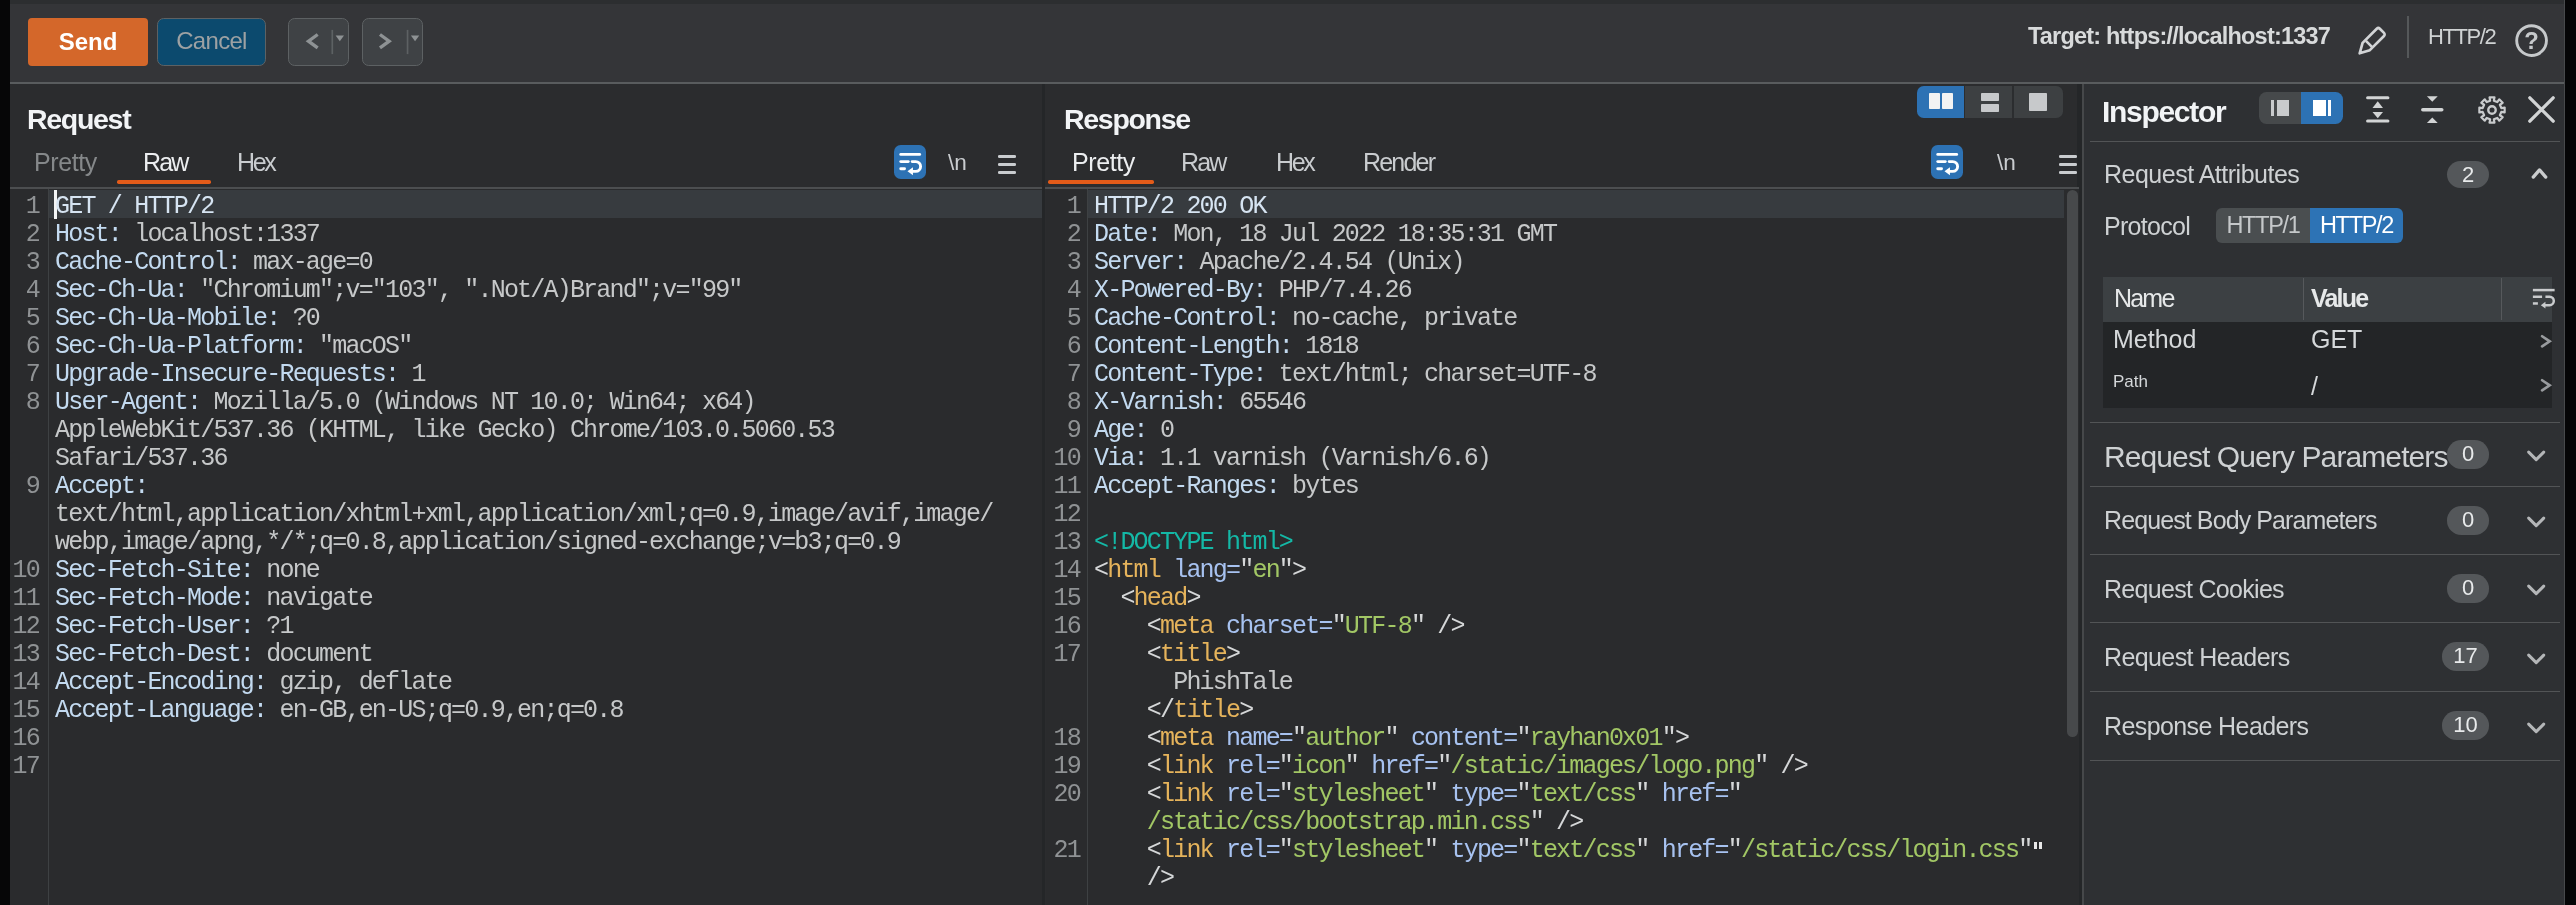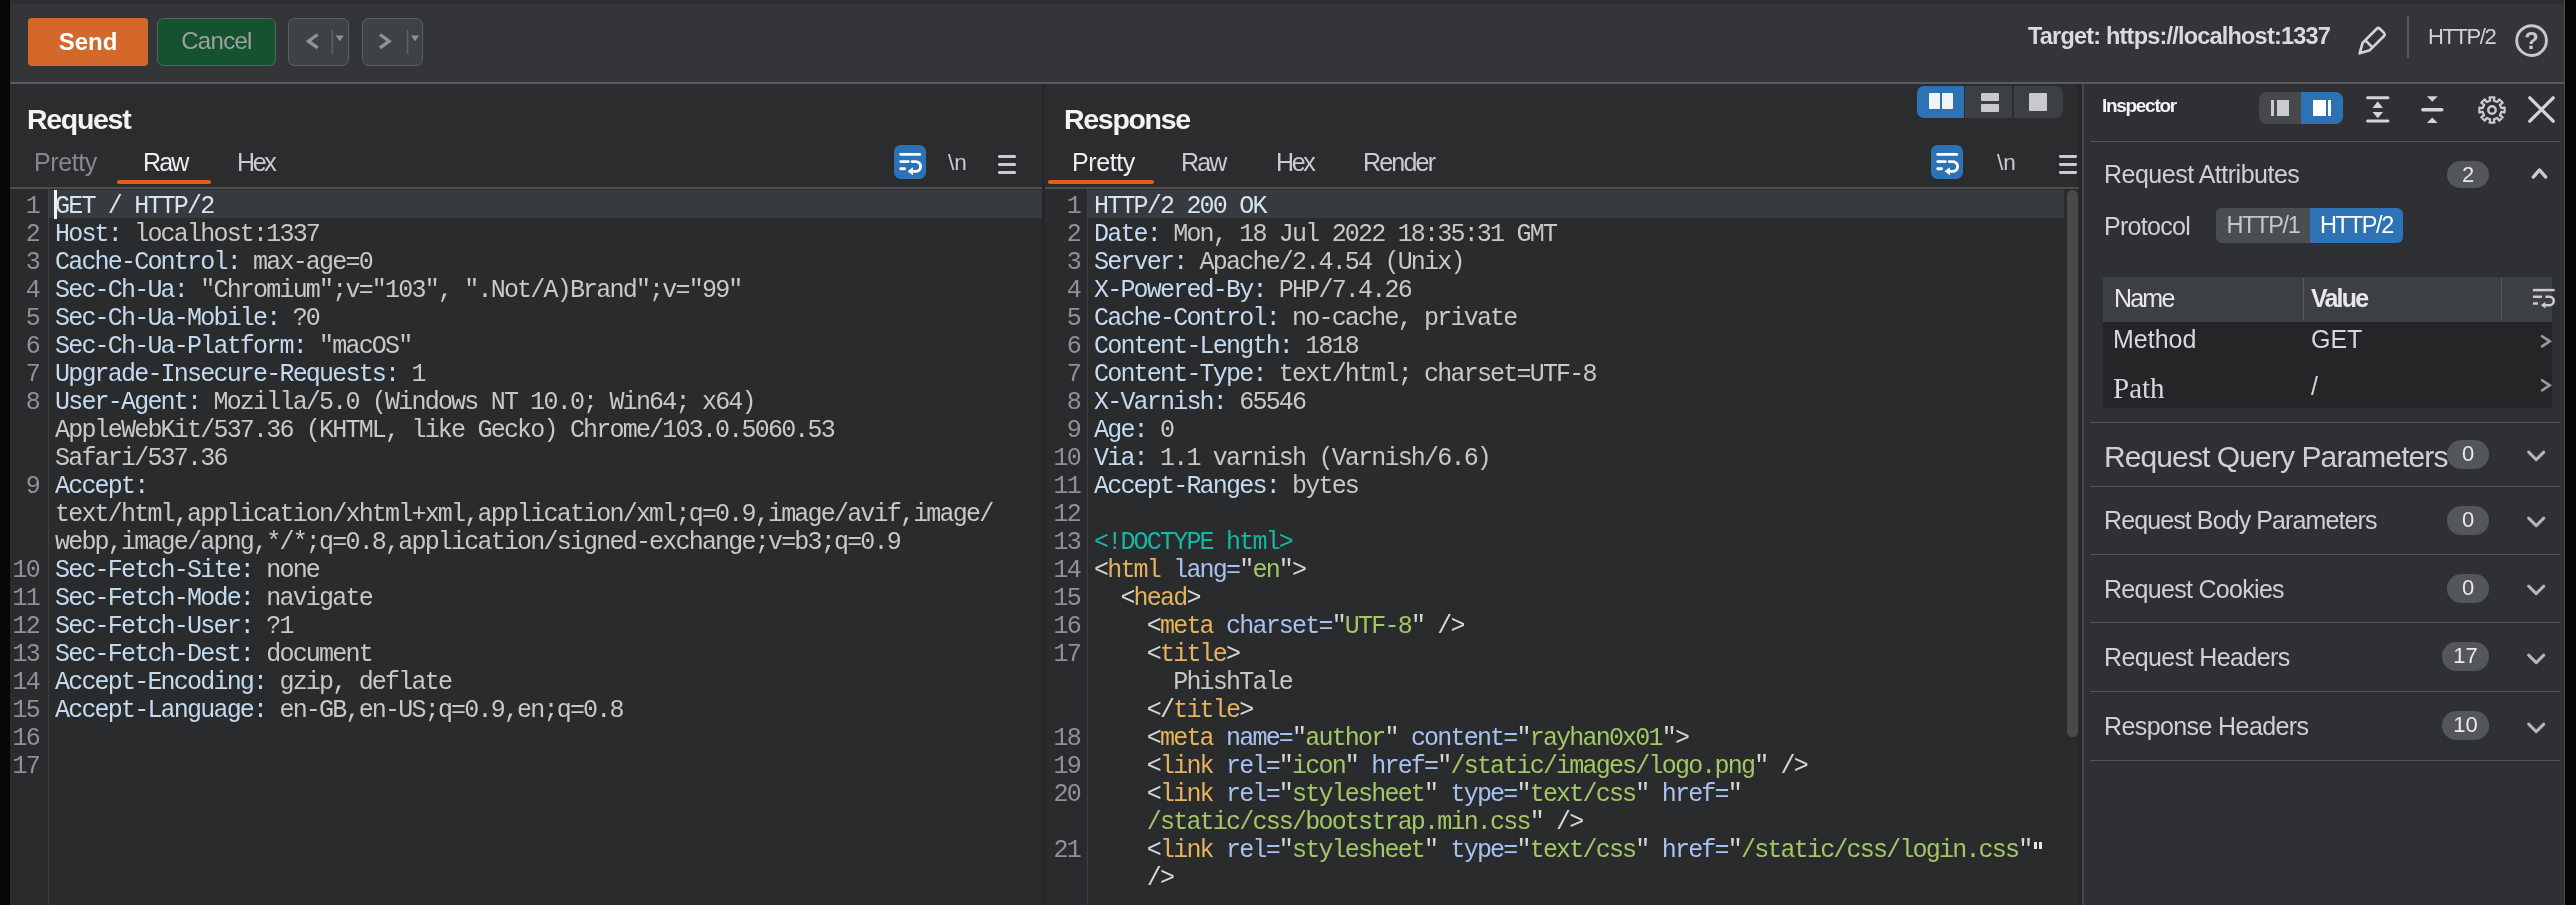--- a/index.html
+++ b/index.html
@@ -24,21 +24,21 @@
 
 <div class="ab" style="left:10px;top:0;width:2554px;height:82px;background:#343538;"></div>
 <div class="ab" style="left:10px;top:0;width:2554px;height:4.2px;background:#2c2e30;"></div>
 <div class="ab" style="left:10px;top:82px;width:2554px;height:1.7px;background:#595c5e;"></div>
 <div class="ab" style="left:0;top:0;width:10px;height:906px;background:#060607;"></div>
 <div class="ab" style="left:2564px;top:0;width:1.3px;height:906px;background:#47494b;"></div>
 <div class="ab" style="left:2565px;top:0;width:11px;height:906px;background:#050506;"></div>
 
 <div class="ab" style="left:28px;top:17.6px;width:120px;height:48px;background:#d4672a;border-radius:4px;
   color:#fff;font-weight:bold;font-size:24px;line-height:47px;text-align:center;">Send</div>
-<div class="ab" style="left:157px;top:17.6px;width:119px;height:48px;background:#14532d;border:1.7px solid #5d6163;border-radius:6.7px;
+<div class="ab" style="left:157px;top:17.6px;width:109px;height:48px;background:#0c4a6e;border:1.7px solid #5d6163;border-radius:6.7px;
   color:#9da1a3;font-size:24px;letter-spacing:-0.7px;line-height:44px;text-align:center;">Cancel</div>
 <div class="ab" style="left:288px;top:17.6px;width:61px;height:48px;background:#3f4245;border:1.7px solid #5d6163;border-radius:6.7px;"></div>
 <svg class="ab" style="left:288px;top:17.6px;" width="61" height="48" viewBox="0 0 73 57">
   <path d="M35.5 19.5 L24.5 27.5 L35.5 35.5" stroke="#8e9294" stroke-width="4" fill="none"></path>
   <line x1="53" y1="14" x2="53" y2="43" stroke="#5d6163" stroke-width="2"></line>
   <path d="M57 20.7 L67 20.7 L62 27.5 Z" fill="#8e9294"></path>
 </svg>
 <div class="ab" style="left:362px;top:17.6px;width:61px;height:48px;background:#3f4245;border:1.7px solid #5d6163;border-radius:6.7px;"></div>
 <svg class="ab" style="left:362px;top:17.6px;" width="61" height="48" viewBox="0 0 73 57">
   <path d="M21.5 19.5 L32.5 27.5 L21.5 35.5" stroke="#8e9294" stroke-width="4" fill="none"></path>
@@ -212,21 +212,21 @@
     <span class="p">&lt;</span><span class="t">link</span> <span class="a">rel=</span><span class="p">"</span><span class="v">icon</span><span class="p">"</span> <span class="a">href=</span><span class="p">"</span><span class="v">/static/images/logo.png</span><span class="p">"</span> <span class="p">/&gt;</span>
     <span class="p">&lt;</span><span class="t">link</span> <span class="a">rel=</span><span class="p">"</span><span class="v">stylesheet</span><span class="p">"</span> <span class="a">type=</span><span class="p">"</span><span class="v">text/css</span><span class="p">"</span> <span class="a">href=</span><span class="p">"</span>
     <span class="v">/static/css/bootstrap.min.css</span><span class="p">"</span> <span class="p">/&gt;</span>
     <span class="p">&lt;</span><span class="t">link</span> <span class="a">rel=</span><span class="p">"</span><span class="v">stylesheet</span><span class="p">"</span> <span class="a">type=</span><span class="p">"</span><span class="v">text/css</span><span class="p">"</span> <span class="a">href=</span><span class="p">"</span><span class="v">/static/css/login.css</span><span class="p">"</span>
     <span class="p">/&gt;</span></pre>
 
 <div class="ab" style="left:2034px;top:842px;width:2.5px;height:6.7px;background:#e8e8e8;"></div>
 <div class="ab" style="left:2039px;top:842px;width:2.5px;height:6.7px;background:#e8e8e8;"></div>
 
 <div class="ab" style="left:2084px;top:84px;width:480px;height:822px;background:#2e3033;"></div>
-<div class="ab" style="left:2102px;top:95px;font-size:19px;font-weight:bold;letter-spacing:-1.3px;color:#f2f4f6;">Inspector</div>
+<div class="ab" style="left:2102px;top:95px;font-size:30px;font-weight:bold;letter-spacing:-1.3px;color:#f2f4f6;">Inspector</div>
 
 <div class="ab" style="left:2259px;top:92px;width:42px;height:32px;background:#46494b;border-radius:7.5px 0 0 7.5px;"></div>
 <div class="ab" style="left:2301px;top:92px;width:42px;height:32px;background:#2d72b4;border-radius:0 7.5px 7.5px 0;"></div>
 <div class="ab" style="left:2271px;top:100px;width:3.4px;height:16px;background:#c9cbcd;"></div>
 <div class="ab" style="left:2277px;top:100px;width:11.7px;height:16px;background:#c9cbcd;"></div>
 <div class="ab" style="left:2313px;top:100px;width:13px;height:16px;background:#fff;"></div>
 <div class="ab" style="left:2328px;top:100px;width:2.5px;height:16px;background:#fff;"></div>
 
 <svg class="ab" style="left:2366px;top:95px;" width="23.5" height="30" viewBox="0 0 28 36">
   <rect x="0" y="1.5" width="28" height="3.6" rx="1.8" fill="#d2d4d5"></rect>
@@ -273,21 +273,21 @@
   <g stroke="#c9cbcd" stroke-width="3" fill="none">
     <path d="M1 2.5 H27"></path>
     <path d="M1 10.5 H12"></path>
     <path d="M16 10.5 h5 a5 5 0 0 1 0 10 h-6"></path>
     <path d="M1 18.5 H7"></path>
   </g>
   <path d="M16 16.5 L10.5 20.5 L16 24.5 Z" fill="#c9cbcd"></path>
 </svg>
 <div class="ab" style="left:2113px;top:325px;font-size:25px;color:#d5d8da;">Method</div>
 <div class="ab" style="left:2311px;top:325px;font-size:25px;color:#d5d8da;">GET</div>
-<div class="ab" style="left:2113px;top:372px;font-size:29px;color:#d5d8da;font-family:Liberation Serif, serif;">Path</div>
+<div class="ab" style="left:2113px;top:372px;font-size:17px;color:#d5d8da;">Path</div>
 <div class="ab" style="left:2311px;top:372px;font-size:25px;color:#d5d8da;">/</div>
 <svg class="ab" style="left:2540px;top:335px;" width="12.6" height="13.4" viewBox="0 0 15 16">
   <path d="M2.5 1.5 L11.5 7.5 L2.5 13.5" stroke="#989b9e" stroke-width="3.2" fill="none" stroke-linecap="round"></path>
 </svg>
 <svg class="ab" style="left:2540px;top:379px;" width="12.6" height="13.4" viewBox="0 0 15 16">
   <path d="M2.5 1.5 L11.5 7.5 L2.5 13.5" stroke="#989b9e" stroke-width="3.2" fill="none" stroke-linecap="round"></path>
 </svg>
 <div class="ab" style="left:2090px;top:422px;width:470px;height:1.3px;background:#525456;"></div>
 
 <div class="ab" style="left:2104px;top:440px;font-size:30px;letter-spacing:-0.9px;color:#ced1d3;">Request Query Parameters</div>

